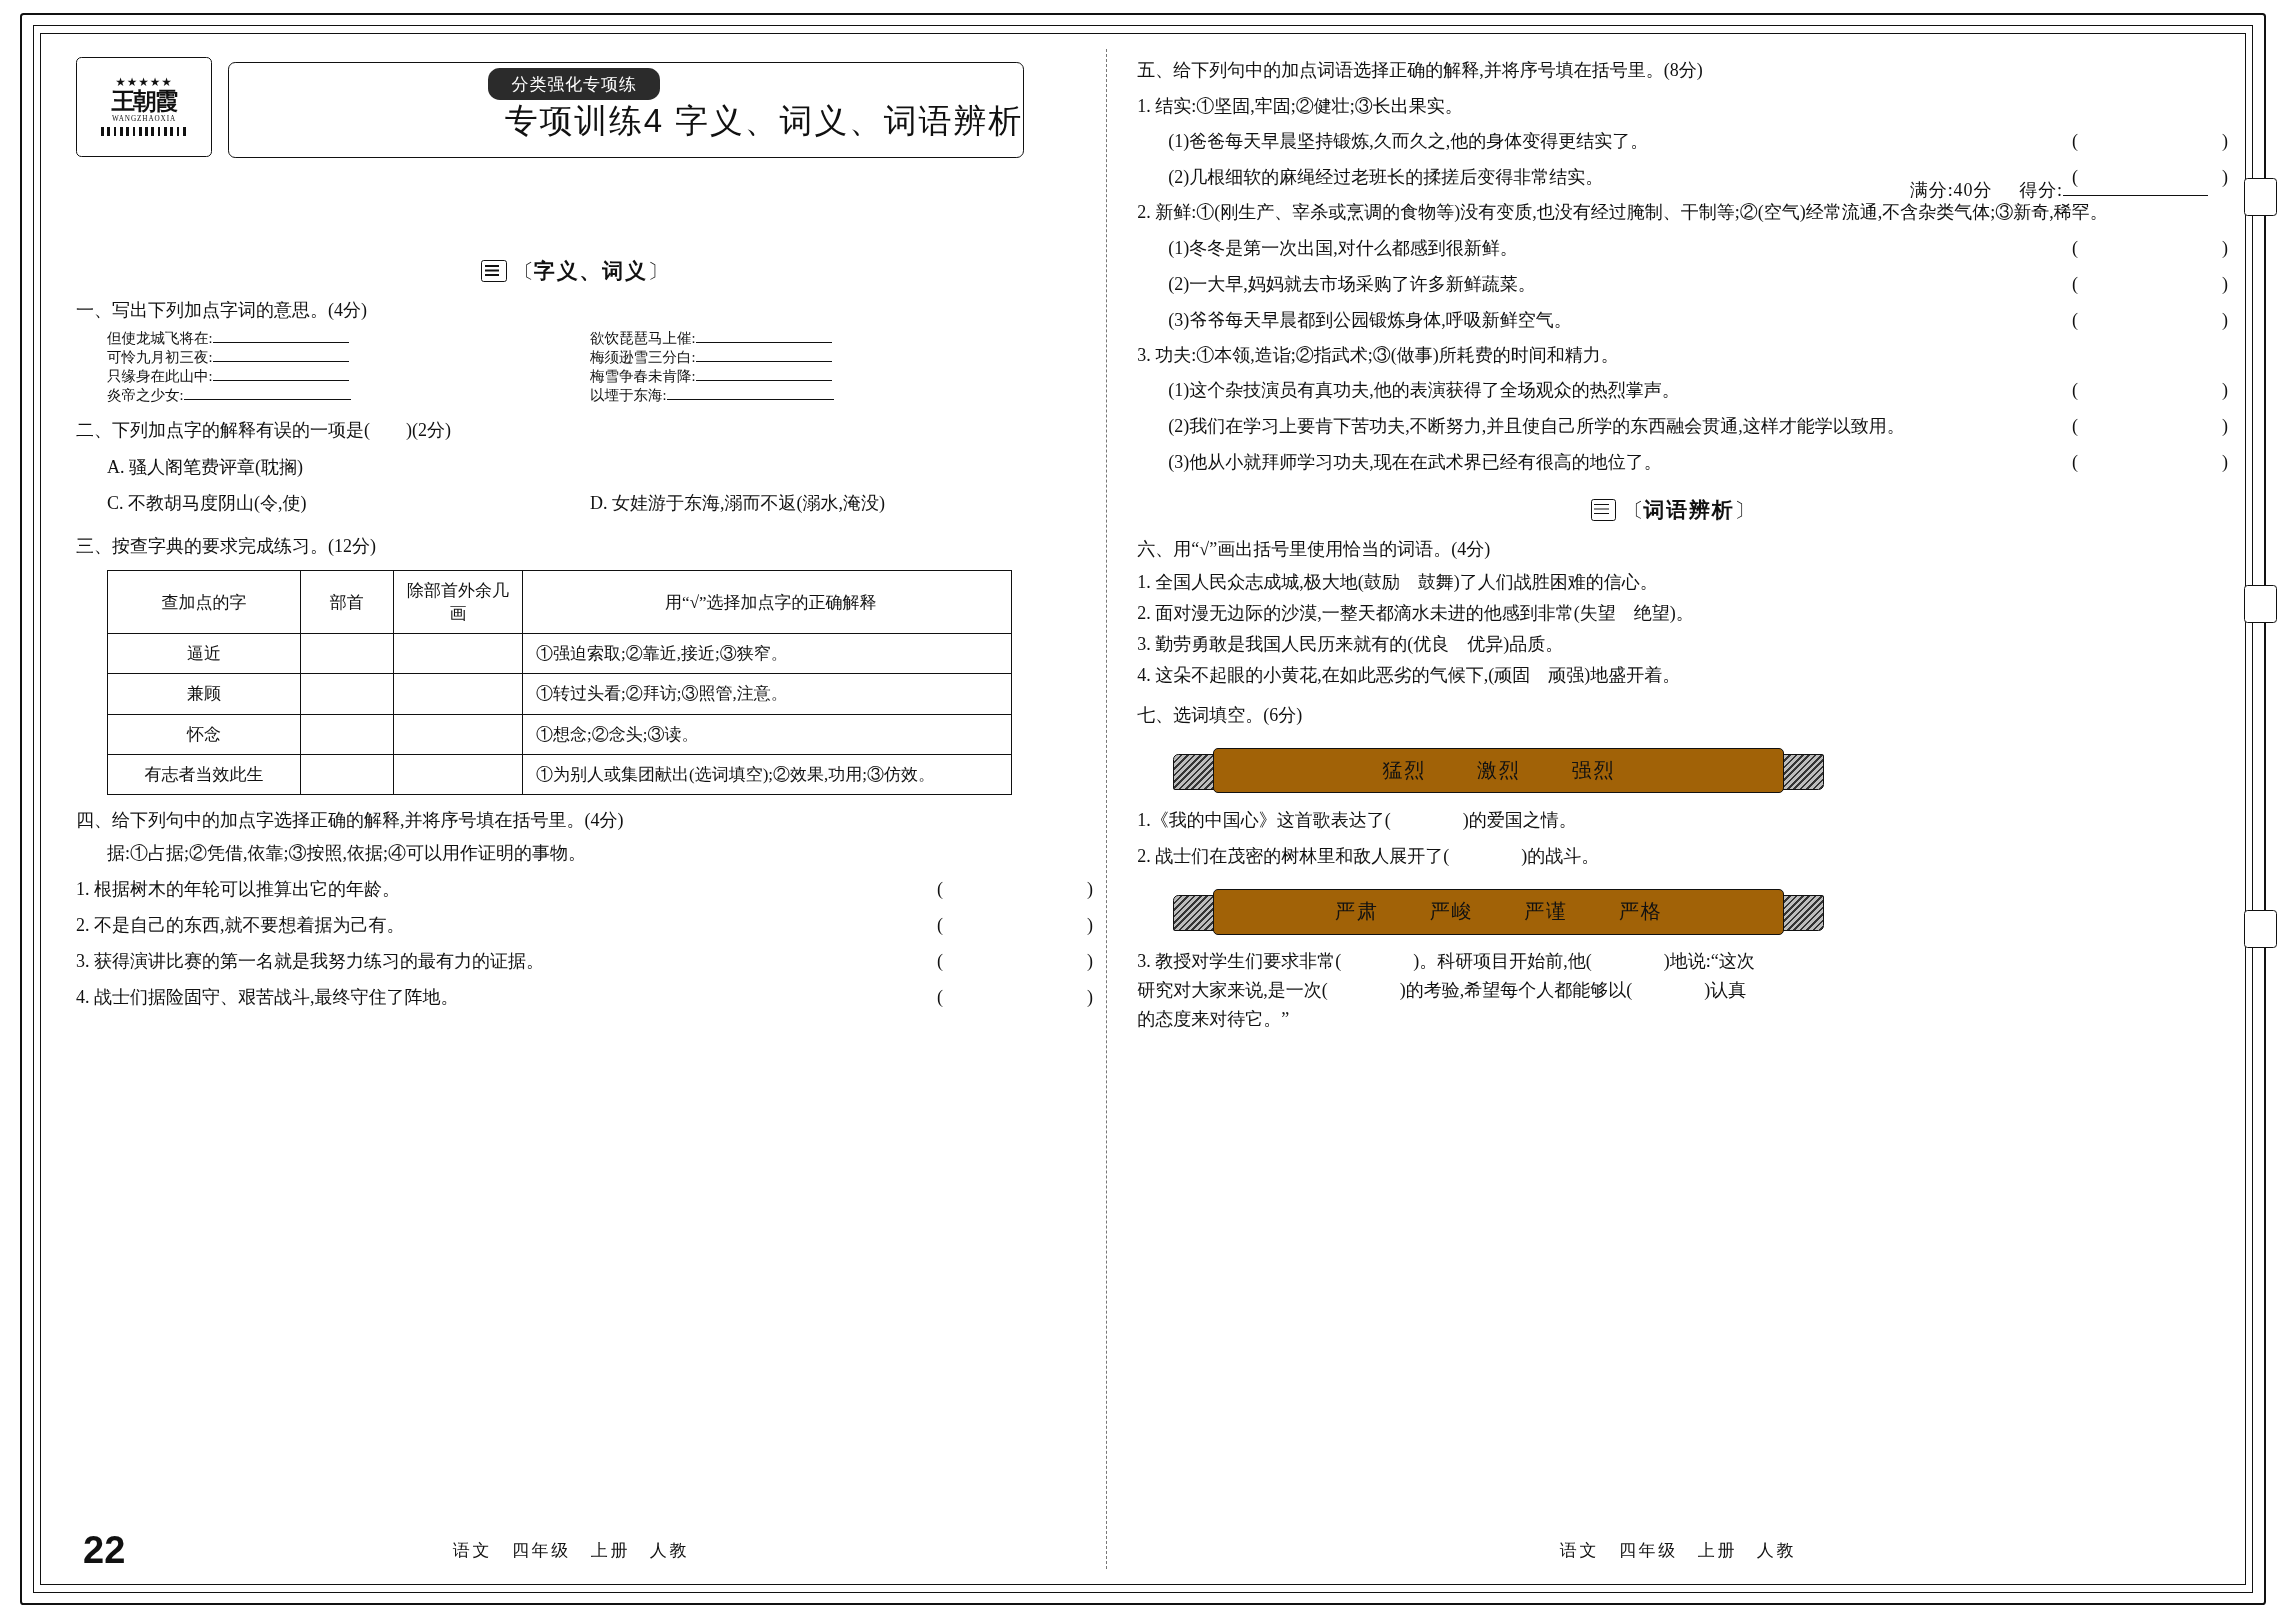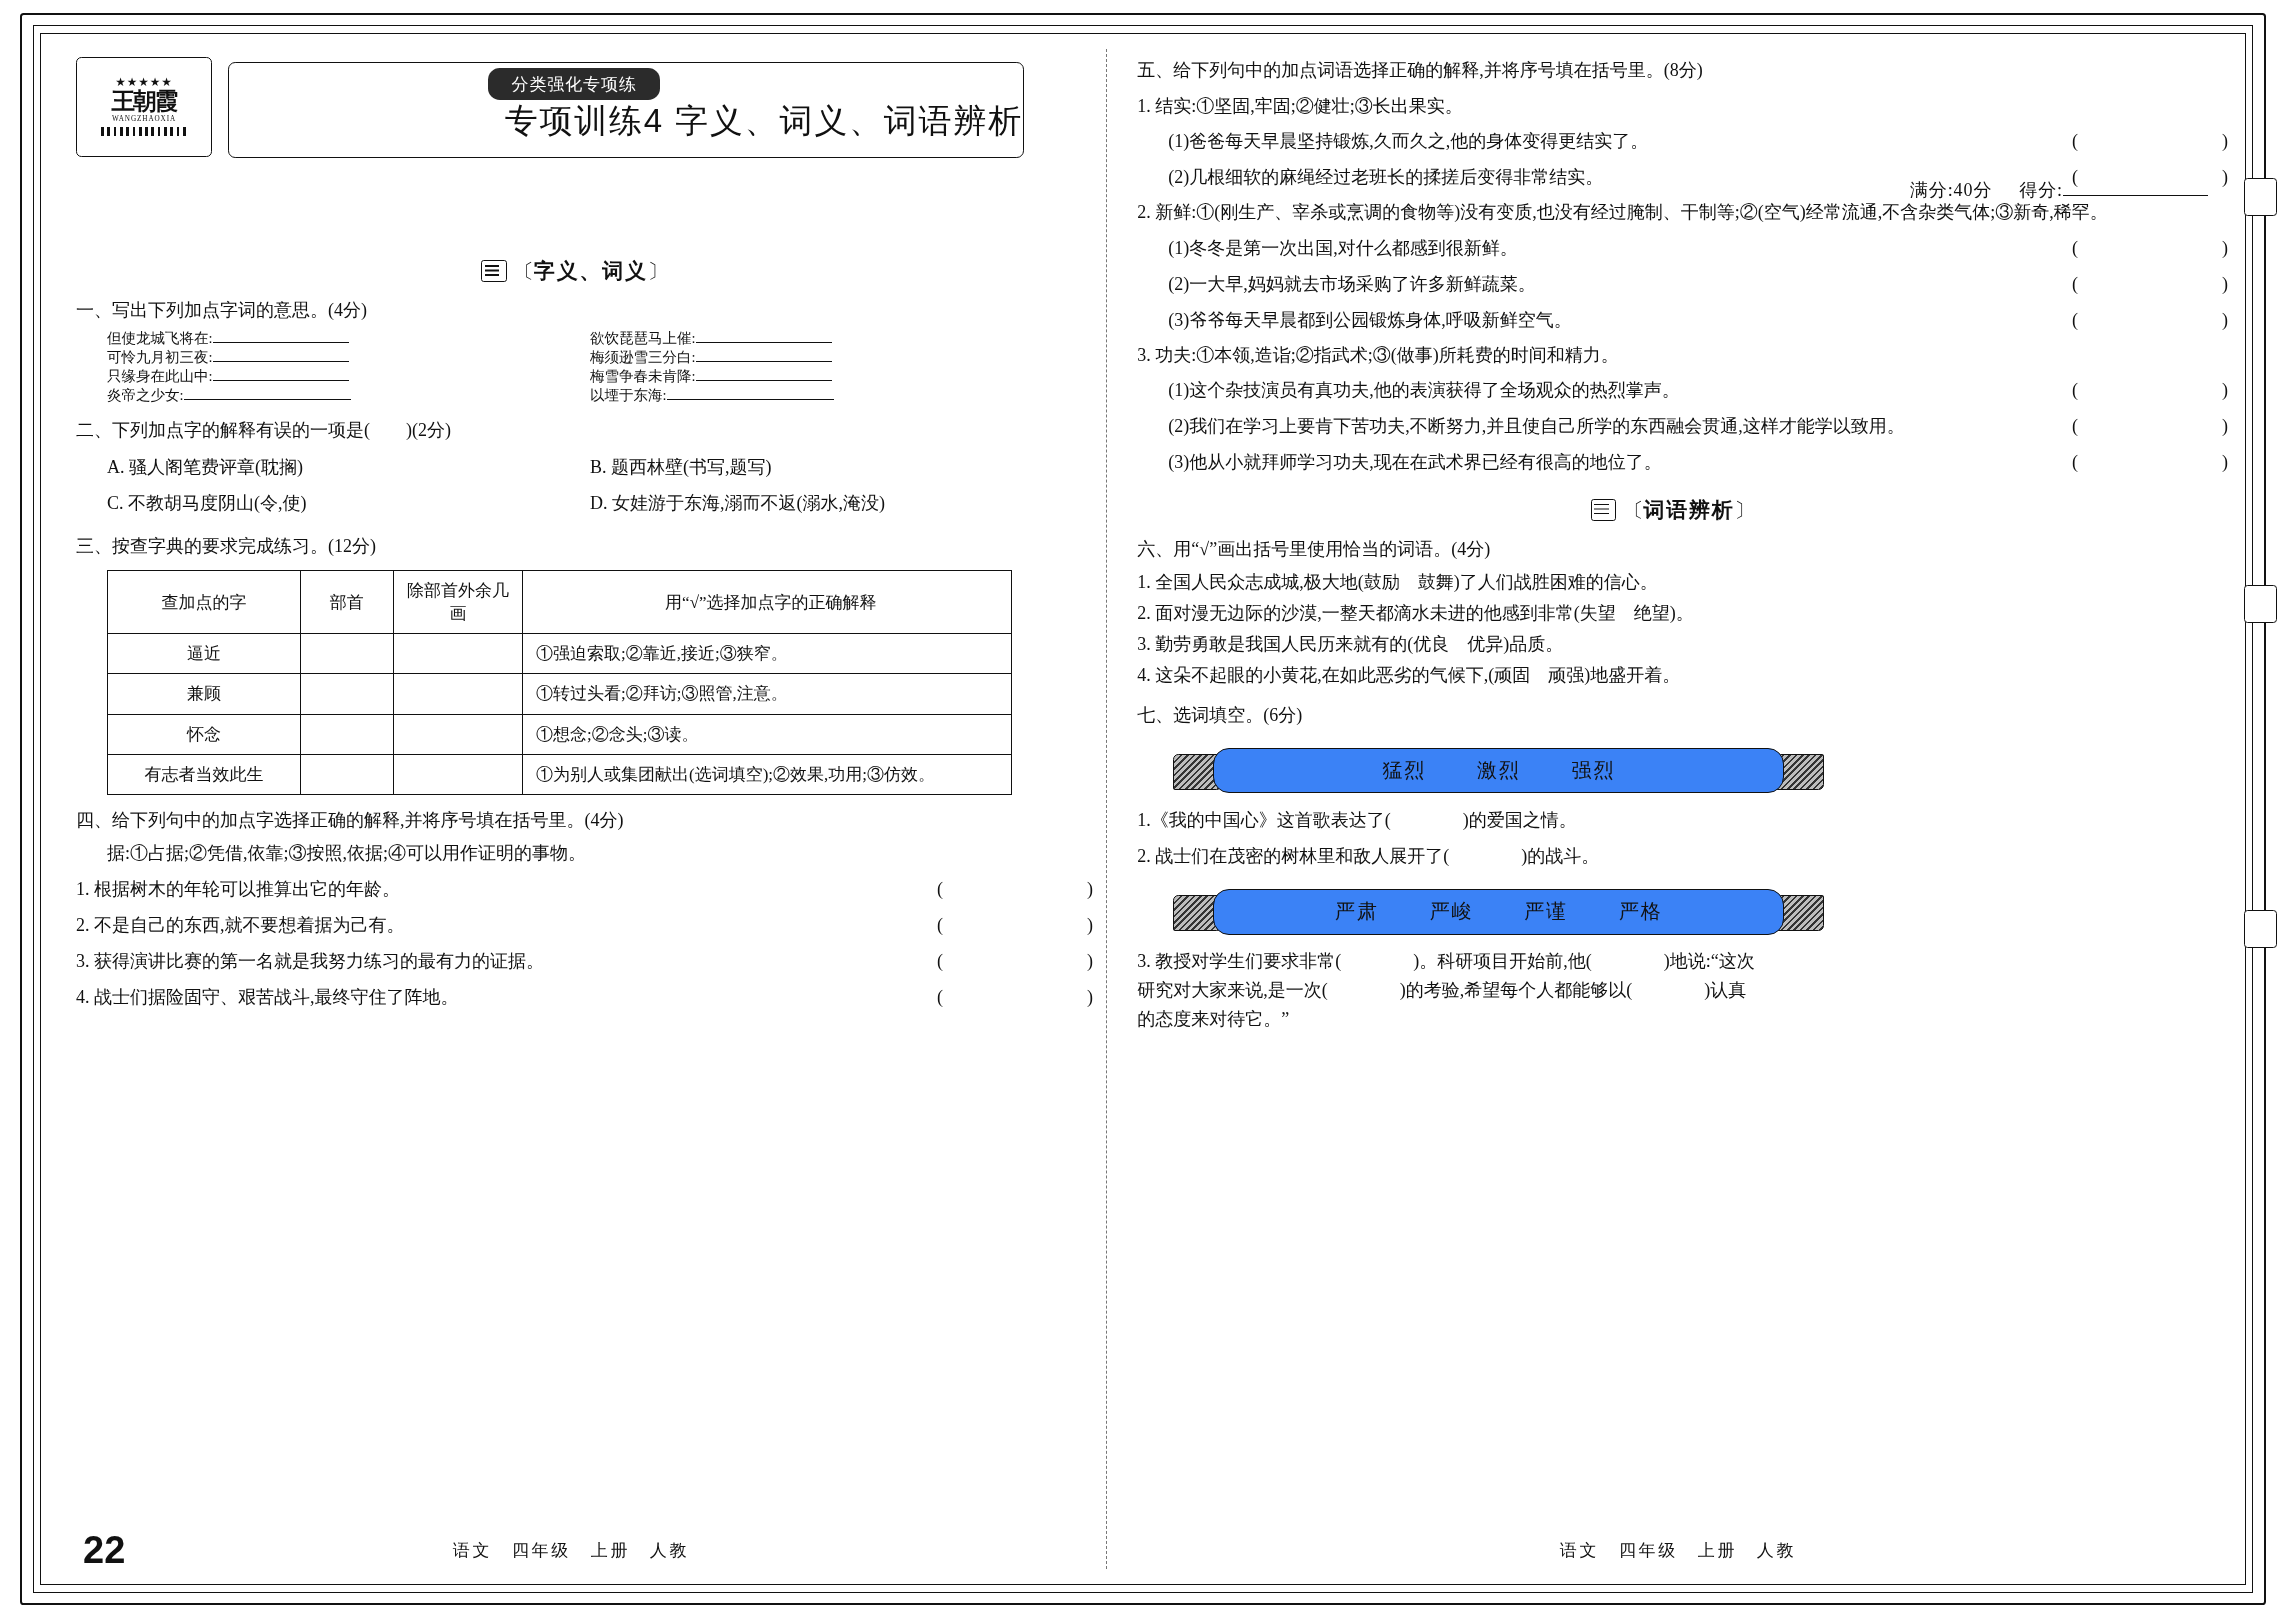--- a/index.html
+++ b/index.html
@@ -54,21 +54,21 @@
   .tbl .c3{width:118px;}
   .tbl .c4{width:auto;text-align:left;padding-left:12.7px;}
   .ans-line{display:flex;justify-content:flex-end;align-items:baseline;font-size:18px;line-height:2.0;}
   .ans-line .txt{flex:1;}
   .ans-line .brk{width:136px;text-align:center;letter-spacing:36px;}
   .pagenum{position:absolute;left:32px;bottom:3.6px;font-size:38px;font-weight:bold;font-family:"Liberation Sans",sans-serif;}
   .footerL{position:absolute;left:0;right:0;bottom:14.5px;text-align:center;font-size:17px;letter-spacing:2.7px;}
   .footerR{position:absolute;left:0;right:0;bottom:14.5px;text-align:center;font-size:17px;letter-spacing:2.7px;}
   
   .bank{position:relative;margin:12.7px 0 7.2px 36px;width:651px;height:56px;}
-  .bank .plate{position:absolute;left:40px;right:40px;top:5.4px;bottom:5.4px;border:1.8px solid #111;border-radius:16px;background:#3b82f6;display:flex;align-items:center;justify-content:center;gap:51px;font-size:20px;letter-spacing:1.8px;}
+  .bank .plate{position:absolute;left:40px;right:40px;top:5.4px;bottom:5.4px;border:1.8px solid #111;border-radius:5px;background:#a16207;display:flex;align-items:center;justify-content:center;gap:51px;font-size:20px;letter-spacing:1.8px;}
   .ribbon{position:absolute;top:11px;width:47px;height:34px;background:
       repeating-linear-gradient(135deg,#333 0 1.8px,transparent 1.8px 4.5px),#bdbdbd;
       border:1.8px solid #111;border-radius:5.4px 1.8px 5.4px 1.8px;}
   .ribbon.l{left:0;}
   .ribbon.r{right:0;}
   .tab-right{position:absolute;right:-42px;width:31px;height:36px;border:1.8px solid #111;border-radius:3.6px;background:#fff;font-size:10px;display:flex;align-items:center;justify-content:center;writing-mode:vertical-rl;}
   .sub-item{font-size:18px;line-height:1.9;}
 </style>
 </head>
 <body>
@@ -125,21 +125,20 @@
           <div><span>梅雪争春未肯降:</span><span class="blank-s"></span></div>
         </div>
         <div class="row2 indent">
           <div><span>炎帝之少女:</span><span class="blank-m"></span></div>
           <div><span>以堙于东海:</span><span class="blank-m"></span></div>
         </div>
 
         <div class="q">二、下列加点字的解释有误的一项是(　　)(2分)</div>
         <div class="choice-row">
           <div>A. 骚人阁笔费评章(耽搁)</div>
-          <div>B. 题西林壁(书写,题写)</div>
         </div>
         <div class="choice-row">
           <div>C. 不教胡马度阴山(令,使)</div>
           <div>D. 女娃游于东海,溺而不返(溺水,淹没)</div>
         </div>
 
         <div class="q">三、按查字典的要求完成练习。(12分)</div>
         <table class="tbl">
           <tbody>
               <tr>

